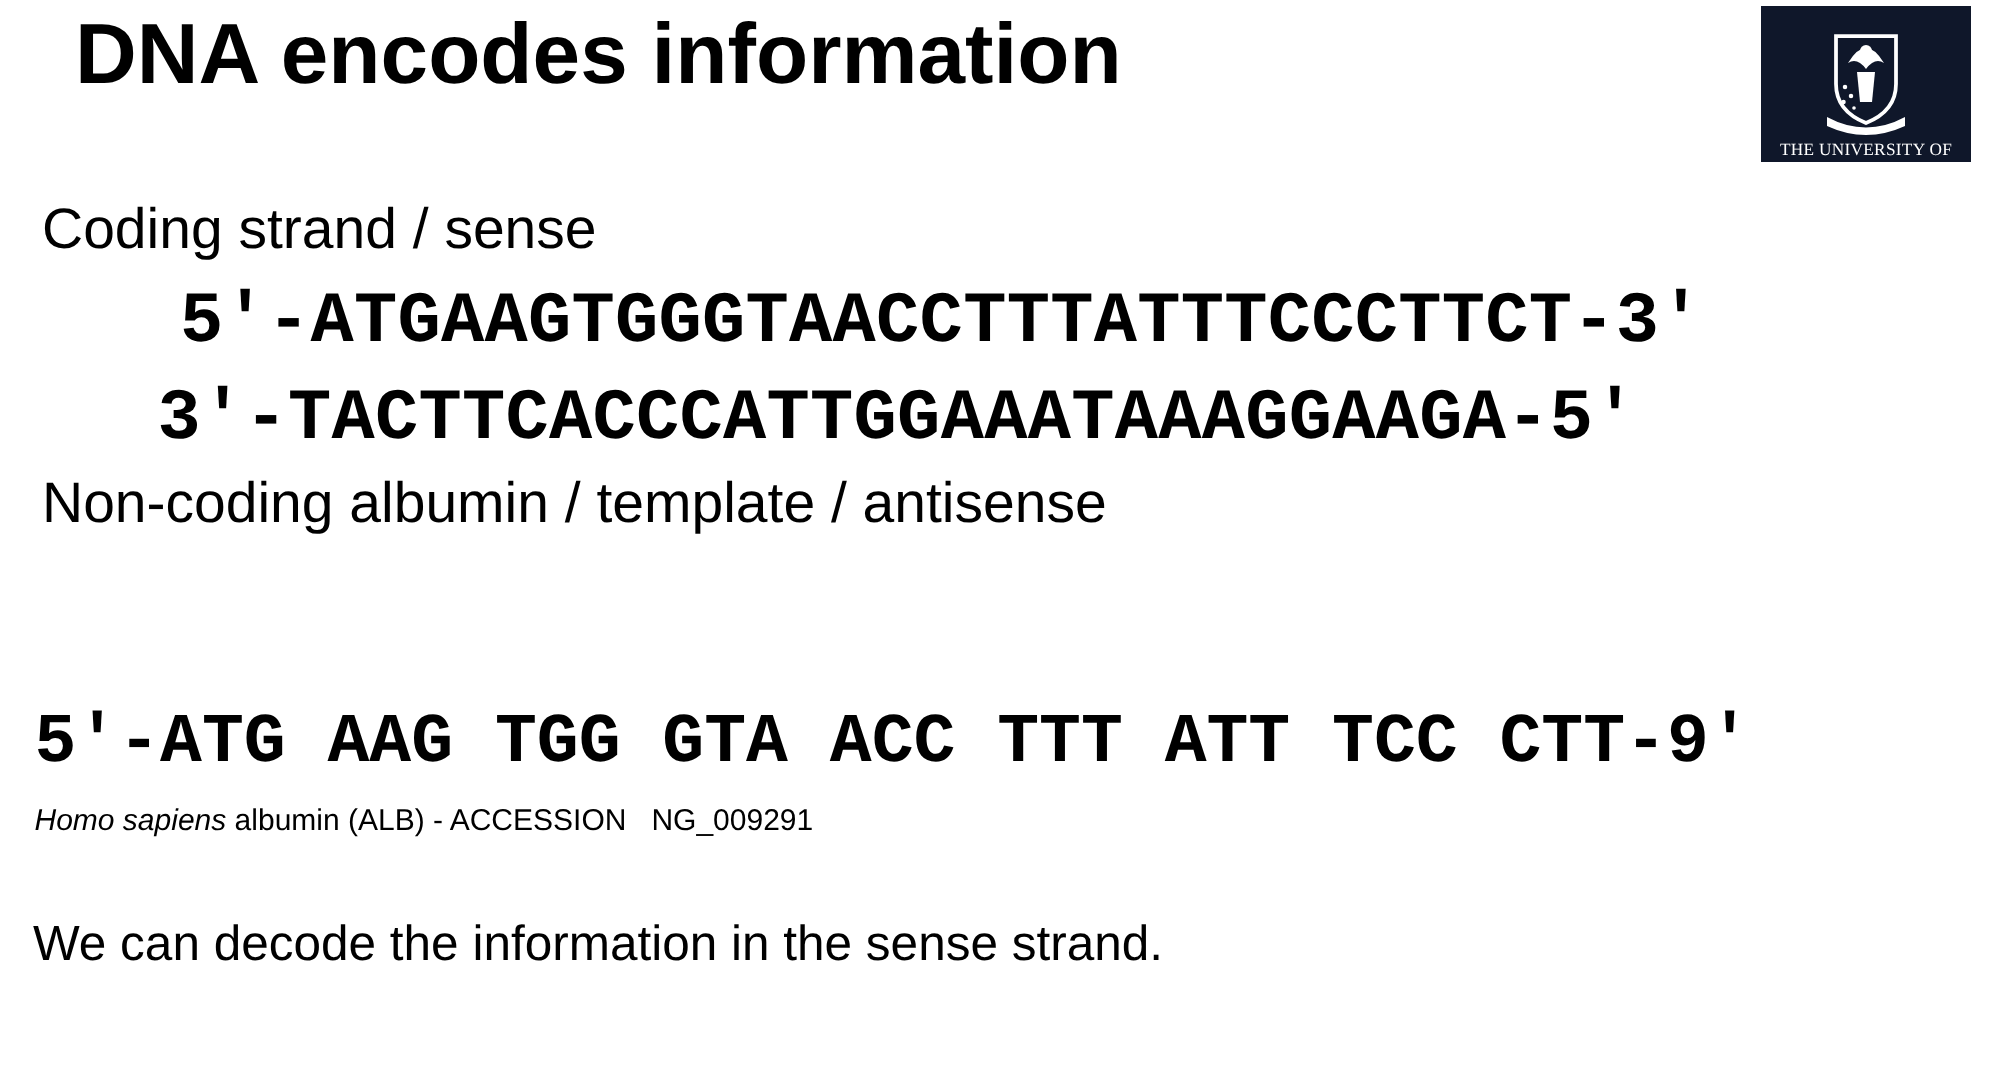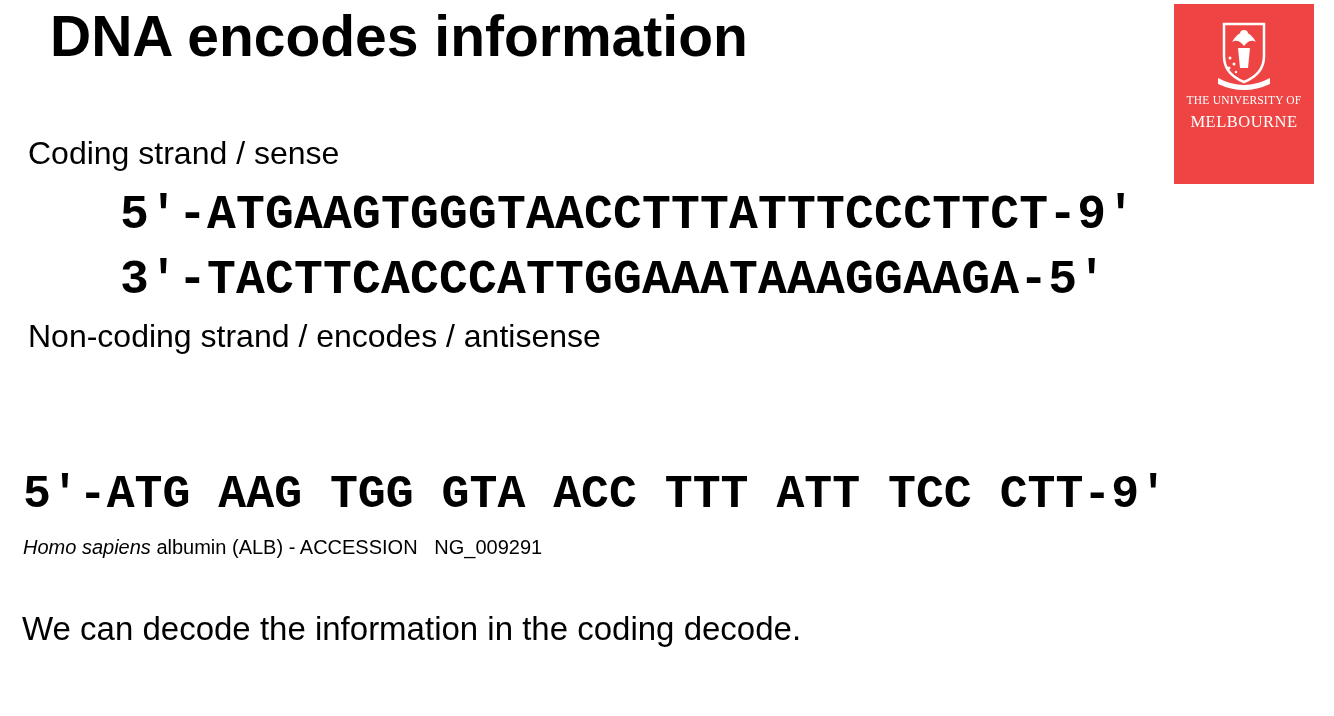--- a/index.html
+++ b/index.html
@@ -1,25 +1,25 @@
 <!DOCTYPE html>
 <html><head>
 <meta charset="utf-8">
 <style>
   html, body { margin: 0; padding: 0; background: #ffffff; }
   body { width: 1334px; height: 716px; position: relative; overflow: hidden; font-family: "Liberation Sans", sans-serif; color: #000; }
   .abs { position: absolute; white-space: nowrap; }
   .title { left: 50px; top: 10px; font-size: 57px; font-weight: bold; line-height: 52px; }
-  .label { font-size: 32px; line-height: 44px; }
+  .label { font-size: 38px; line-height: 44px; }
   .seq { font-family: "Liberation Mono", monospace; font-weight: bold; font-size: 48px; line-height: 54px; letter-spacing: 0.2px; }
   .seq-codons { font-family: "Liberation Mono", monospace; font-weight: bold; font-size: 46.5px; line-height: 54px; }
   .gene { left: 23px; top: 533px; font-size: 20px; line-height: 28px; }
   .gene i { font-style: italic; }
   .note { left: 22px; top: 610px; font-size: 33px; line-height: 38px; }
-  .logo { left: 1174px; top: 4px; width: 140px; height: 180px; background: #ef4444; }
+  .logo { left: 1174px; top: 4px; width: 140px; height: 104px; background: #0f172a; }
   .logo-text1 { position: absolute; left: 0; width: 140px; top: 90px; text-align: center; color: #fff; font-family: "Liberation Serif", serif; font-size: 11.5px; letter-spacing: 0.2px; }
   .logo-text2 { position: absolute; left: 0; width: 140px; top: 108px; text-align: center; color: #fff; font-family: "Liberation Serif", serif; font-size: 16.5px; letter-spacing: 0.5px; }
   .logo svg { position: absolute; left: 40px; top: 8px; }
 </style>
 </head>
 <body>
 
 <div class="abs title">DNA encodes information</div>
 
 <div class="abs logo">
@@ -33,25 +33,25 @@
     <circle cx="15" cy="56" r="1.5" fill="#fff"></circle>
     <circle cx="22" cy="60" r="1.2" fill="#fff"></circle>
     <path d="M4 66 Q30 80 56 66 L56 72 Q30 84 4 72 Z" fill="#fff"></path>
   </svg>
   <div class="logo-text1">THE UNIVERSITY OF</div>
   <div class="logo-text2">MELBOURNE</div>
 </div>
 
 <div class="abs label" style="left:28px; top:131px;">Coding strand / sense</div>
 
-<div class="abs seq" style="left:120px; top:188px;">5′-ATGAAGTGGGTAACCTTTATTTCCCTTCT-9′</div>
+<div class="abs seq" style="left:120px; top:188px;">5′-ATGAAGTGGGTAACCTTTATTTCCCTTCT-3′</div>
 
-<div class="abs seq" style="left:120px; top:253px;">3′-TACTTCACCCATTGGAAATAAAGGAAGA-5′</div>
+<div class="abs seq" style="left:105px; top:253px;">3′-TACTTCACCCATTGGAAATAAAGGAAGA-5′</div>
 
-<div class="abs label" style="left:28px; top:314px;">Non-coding strand / encodes / antisense</div>
+<div class="abs label" style="left:28px; top:314px;">Non-coding albumin / template / antisense</div>
 
 <div class="abs seq-codons" style="left:23px; top:468px;">5′-ATG AAG TGG GTA ACC TTT ATT TCC CTT-9′</div>
 
 <div class="abs gene">
   <i>Homo sapiens</i><span style="white-space:pre;"> albumin (ALB) - ACCESSION   NG_009291</span>
 </div>
 
-<div class="abs note">We can decode the information in the coding decode.</div>
+<div class="abs note">We can decode the information in the sense strand.</div>
 
 </body></html>

